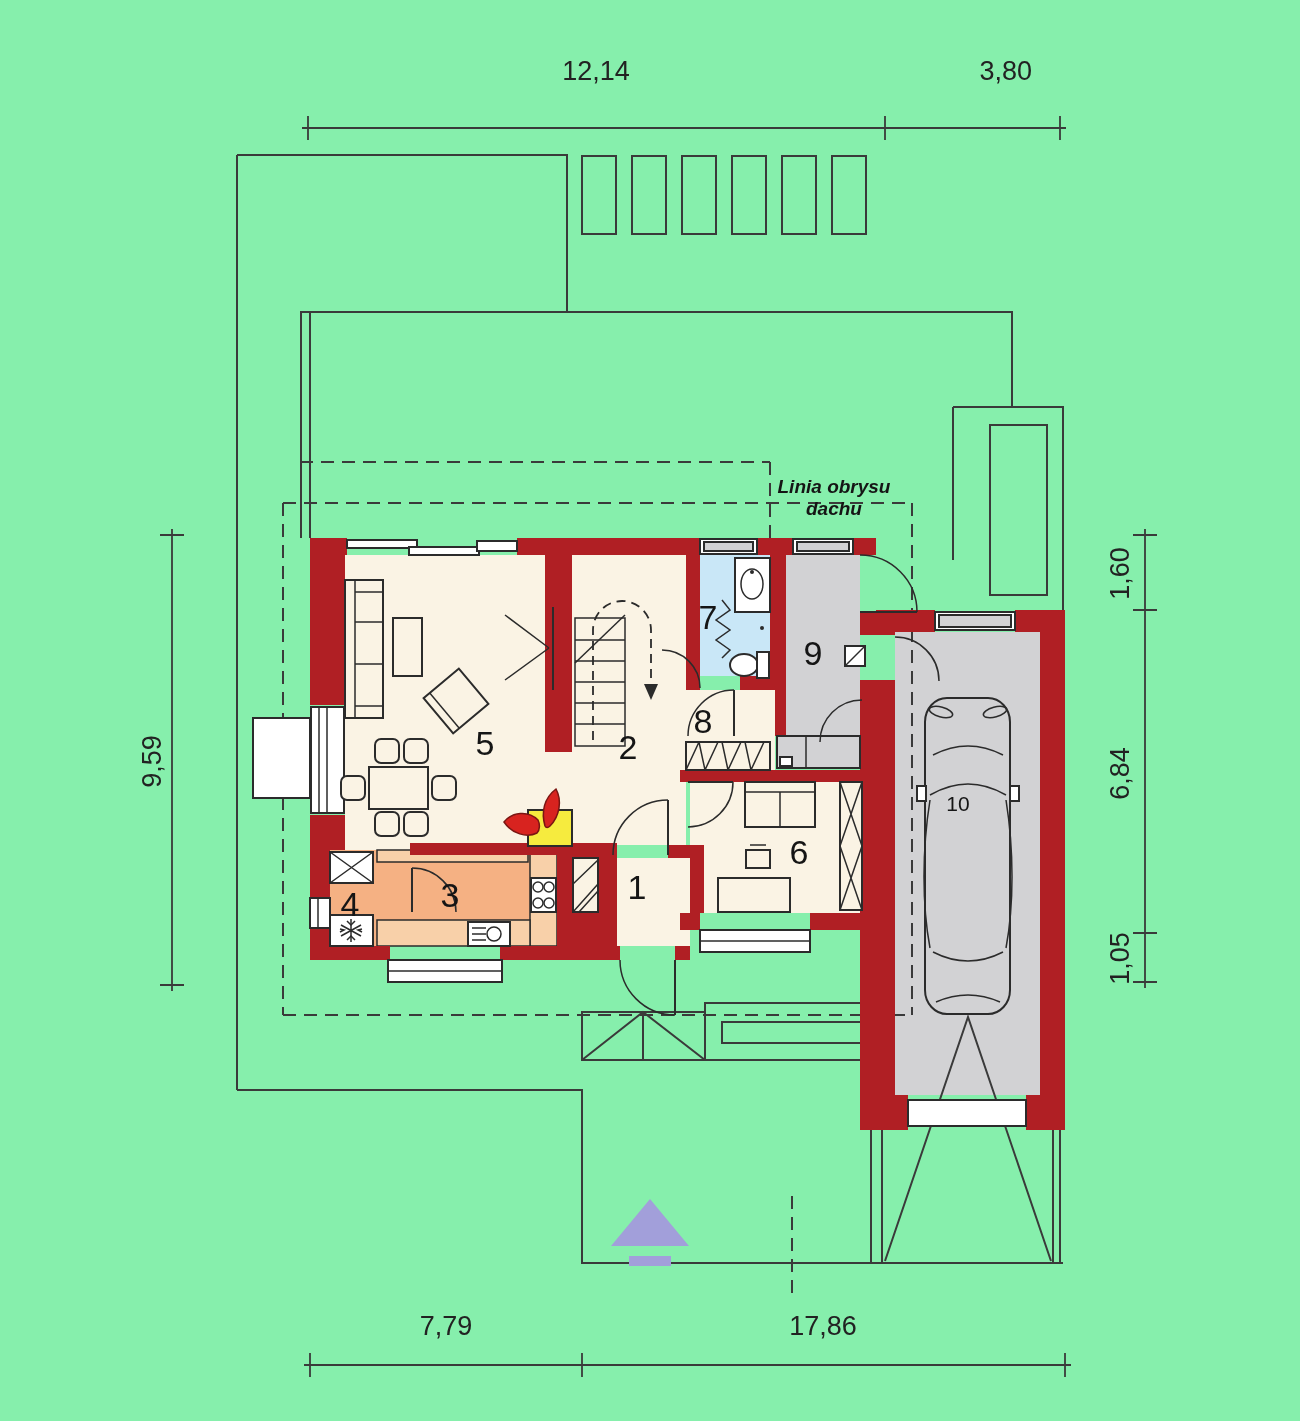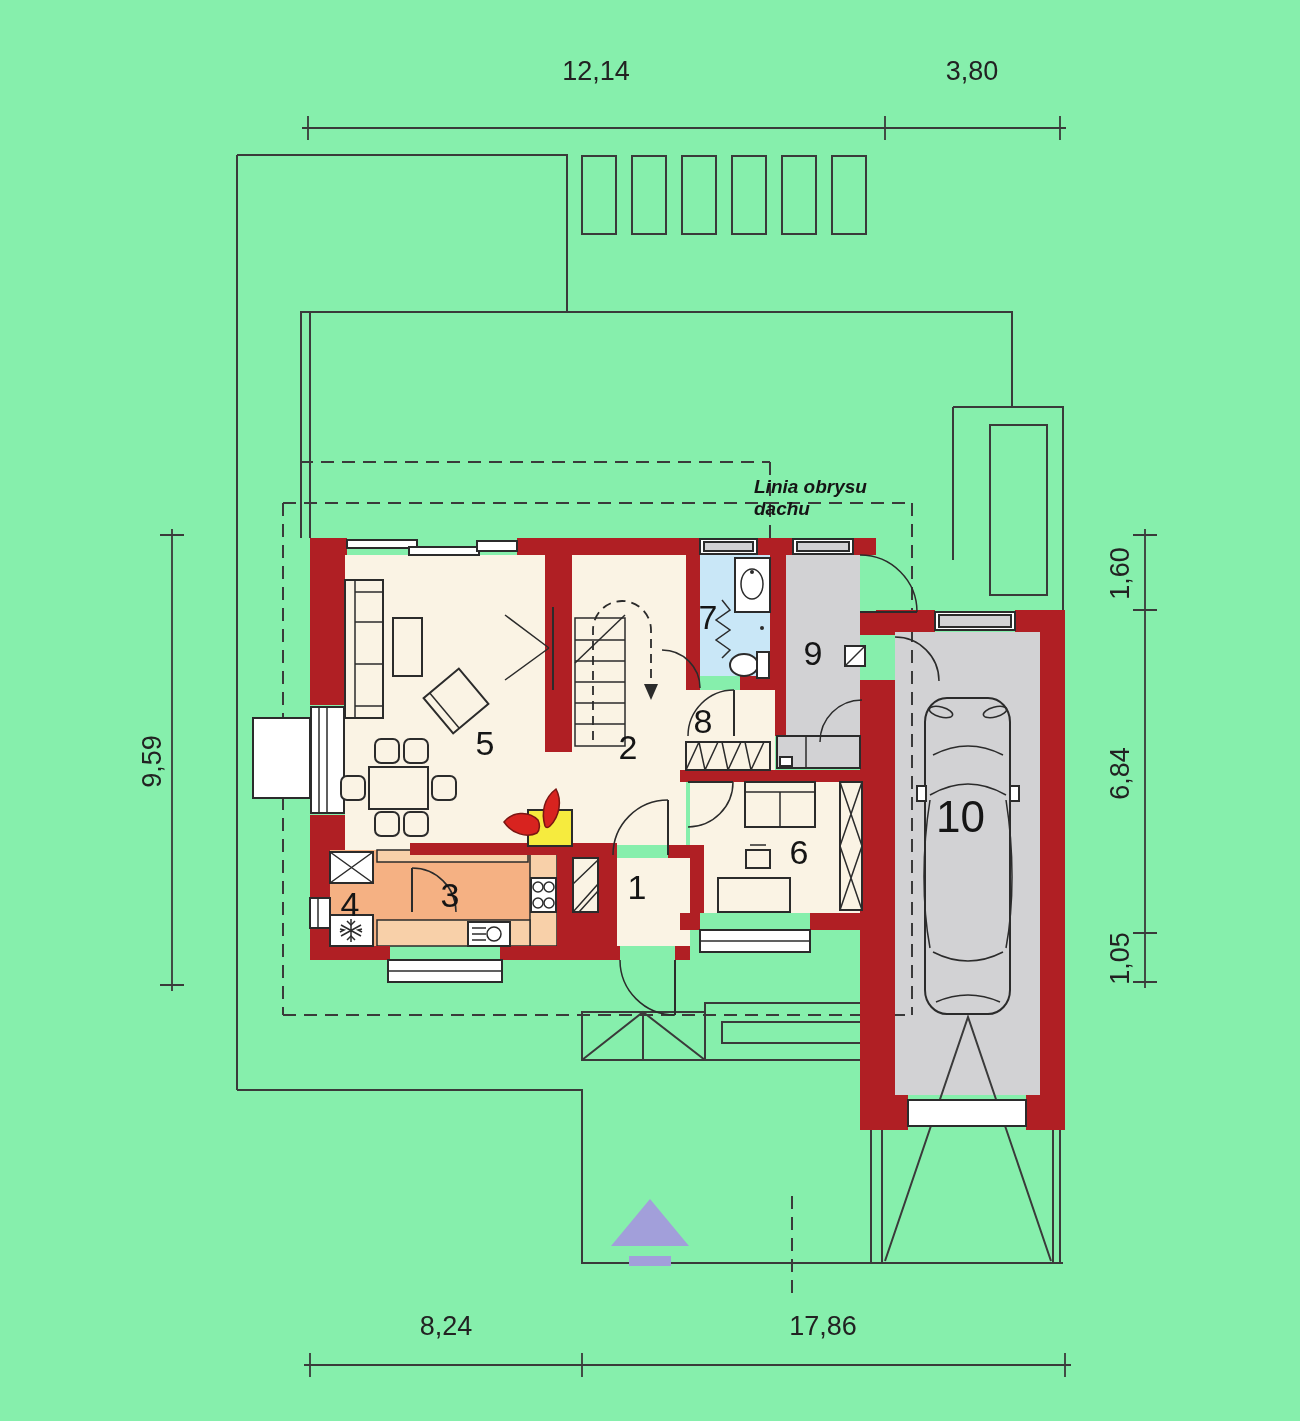--- a/index.html
+++ b/index.html
@@ -24,21 +24,21 @@
   .fn15{fill:none;stroke:#2b2b2b;stroke-width:1.5;}
   .yellow{fill:var(--fireplace_yellow);stroke:#2b2b2b;stroke-width:2;}
   .flame{fill:var(--flame_red);stroke:#7a1512;stroke-width:1.5;}
   .purple{fill:var(--arrow_purple);stroke:none;}
   .carbody{fill:var(--gray);stroke:#2b2b2b;stroke-width:2;}
   
   .dim{position:absolute;font-size:27px;color:#222;text-align:center;letter-spacing:0px;}
   .dim.rot{transform:rotate(-90deg);}
   .room-num{position:absolute;font-size:34px;color:#151515;text-align:center;width:44px;}
   .roof-note{position:absolute;font-size:19px;font-style:italic;font-weight:600;color:#151515;
-             width:160px;text-align:left;}
+             width:160px;text-align:center;}
 </style>
 </head>
 <body>
 
 <div id="canvas">
 <svg width="1300" height="1421" viewBox="0 0 1300 1421">
 
   <g>
     <rect class="fl" x="345" y="555" width="200" height="295"></rect>
     <rect class="fl" x="545" y="752" width="27" height="98"></rect>
@@ -338,33 +338,33 @@
 
   <g class="s15">
     <path d="M302,128 H1066 M308,116 V140 M885,116 V140 M1060,116 V140"></path>
     <path d="M304,1365 H1071 M310,1353 V1377 M582,1353 V1377 M1065,1353 V1377"></path>
     <path d="M172,529 V991 M160,535 H184 M160,985 H184"></path>
     <path d="M1145,529 V988 M1133,535 H1157 M1133,610 H1157 M1133,933 H1157 M1133,982 H1157"></path>
   </g>
 </svg>
 
   <div class="dim" style="left:531px;top:56px;width:130px;">12,14</div>
-  <div class="dim" style="left:912px;top:56px;width:120px;">3,80</div>
-  <div class="dim" style="left:381px;top:1311px;width:130px;">8,24</div>
+  <div class="dim" style="left:912px;top:56px;width:120px;text-align:right;">3,80</div>
+  <div class="dim" style="left:381px;top:1311px;width:130px;">7,79</div>
   <div class="dim" style="left:758px;top:1311px;width:130px;">17,86</div>
   <div class="dim rot" style="left:112px;top:746px;width:80px;">9,59</div>
   <div class="dim rot" style="left:1080px;top:558px;width:80px;">1,60</div>
   <div class="dim rot" style="left:1080px;top:758px;width:80px;">6,84</div>
   <div class="dim rot" style="left:1080px;top:943px;width:80px;">1,05</div>
 
   <div class="roof-note" style="left:754px;top:476px;">Linia obrysu dachu</div>
 
   <div class="room-num" style="left:615px;top:868px;">1</div>
   <div class="room-num" style="left:606px;top:728px;">2</div>
   <div class="room-num" style="left:428px;top:876px;">3</div>
   <div class="room-num" style="left:328px;top:885px;">4</div>
   <div class="room-num" style="left:463px;top:724px;">5</div>
   <div class="room-num" style="left:777px;top:833px;">6</div>
   <div class="room-num" style="left:686px;top:598px;">7</div>
   <div class="room-num" style="left:681px;top:702px;">8</div>
   <div class="room-num" style="left:791px;top:634px;">9</div>
-  <div class="room-num" style="left:936px;top:792px;font-size:44px;">10</div>
+  <div class="room-num" style="left:936px;top:792px;font-size:21px;">10</div>
 </div>
 
 </body></html>

